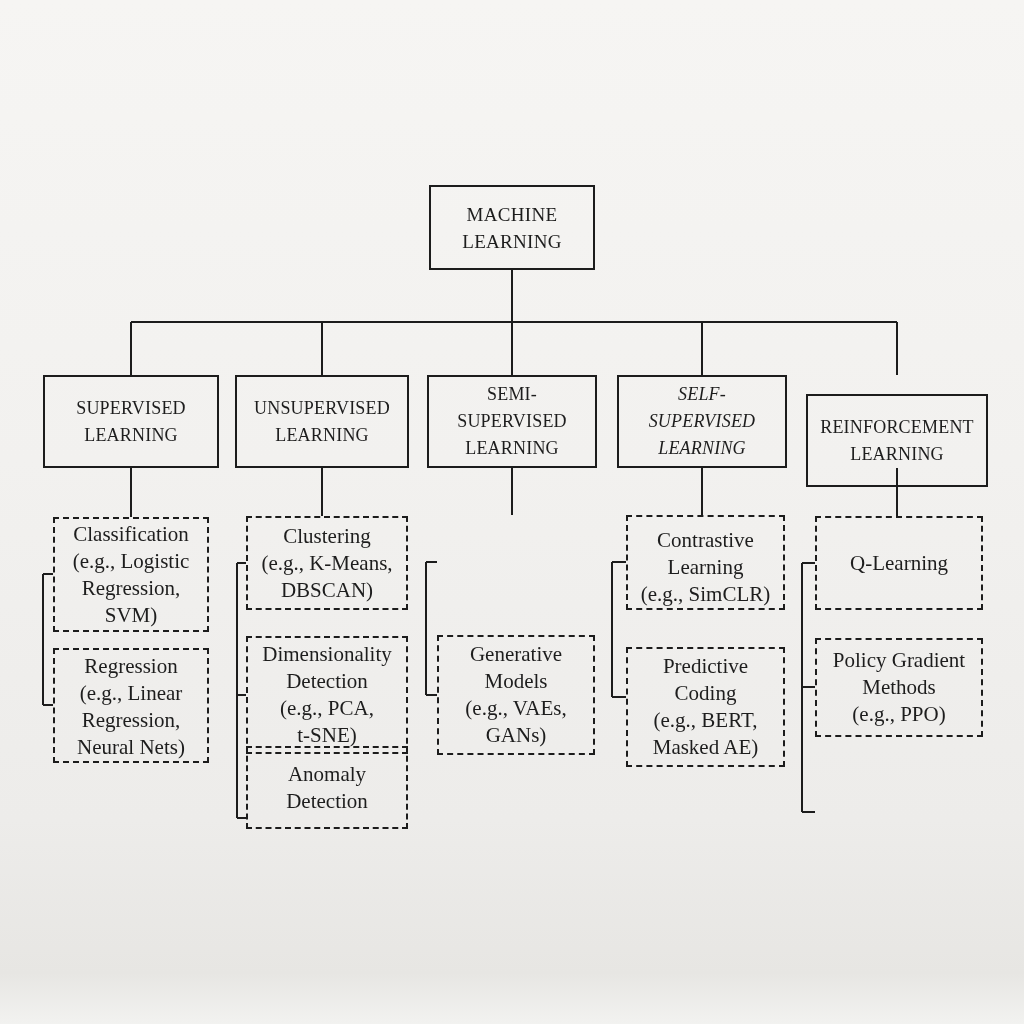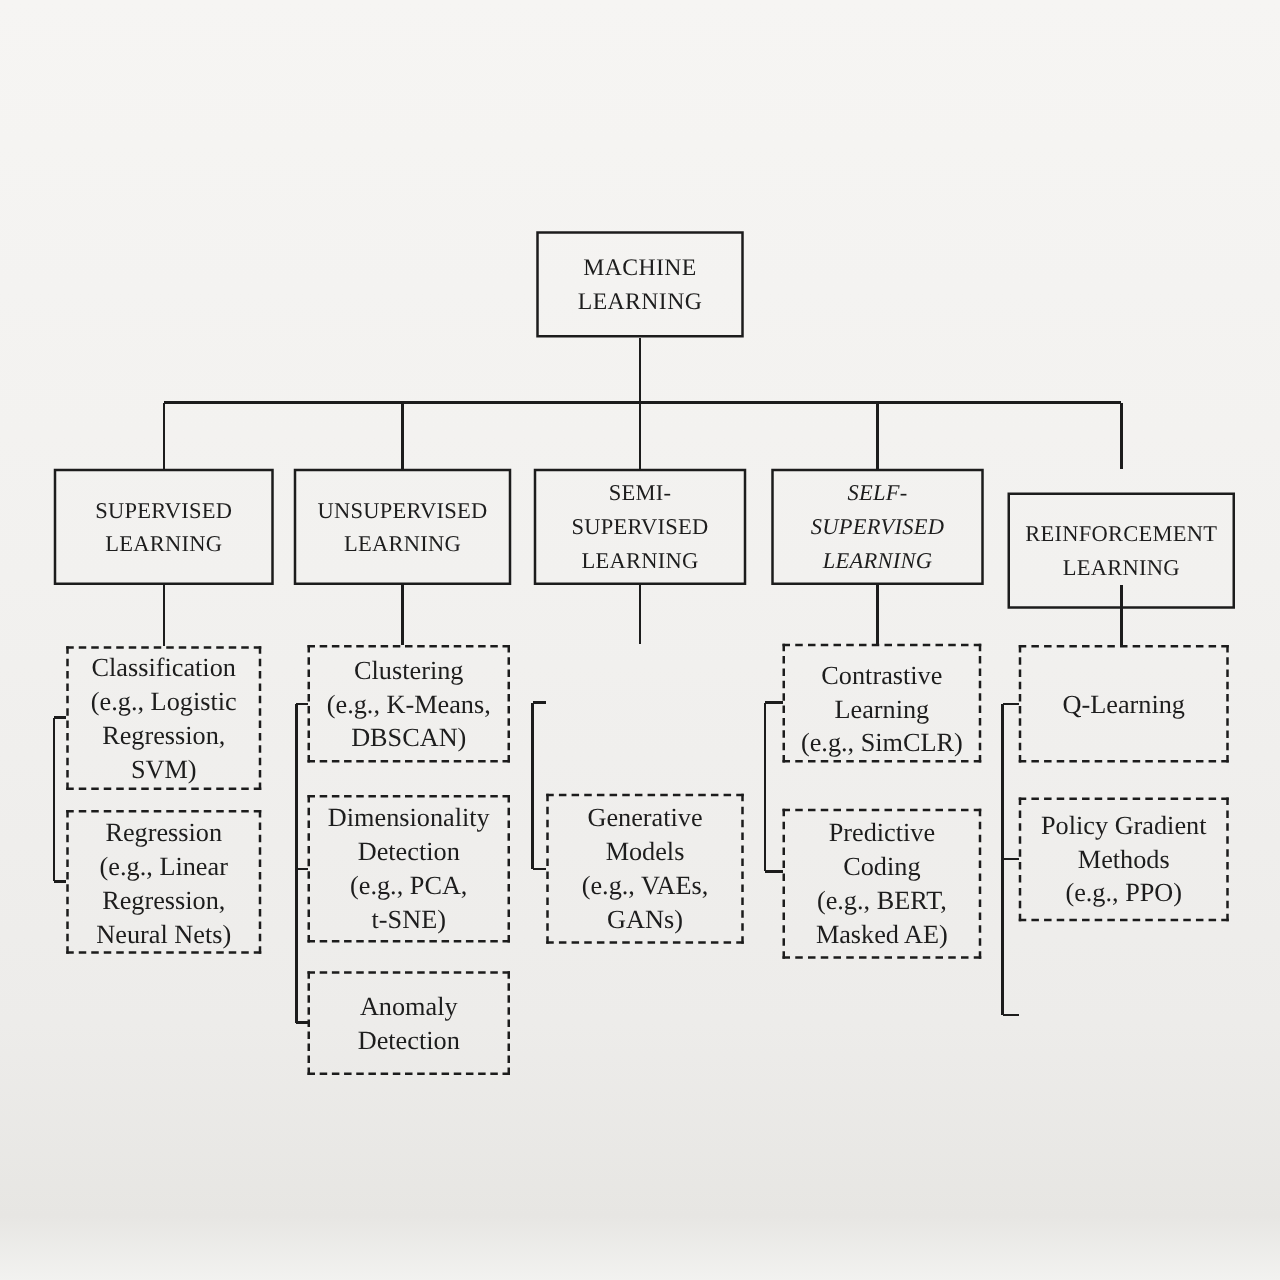--- a/index.html
+++ b/index.html
@@ -84,21 +84,21 @@
     <span class="label leaf-label">Clustering
 (e.g., K-Means,
 DBSCAN)</span>
   </div>
   <div class="leaf" style="left:246px; top:636px; width:162px; height:118px;">
     <span class="label leaf-label">Dimensionality
 Detection
 (e.g., PCA,
 t-SNE)</span>
   </div>
-  <div class="leaf" style="left:246px; top:777px; width:162px; height:83px;">
+  <div class="leaf" style="left:246px; top:746px; width:162px; height:83px;">
     <span class="label leaf-label">Anomaly
 Detection</span>
   </div>
 
   <div class="node" style="left:427px; top:375px; width:170px; height:93px;">
     <span class="label branch-label">SEMI-
 SUPERVISED
 LEARNING</span>
   </div>
   <div class="leaf" style="left:437px; top:635px; width:158px; height:120px;">

